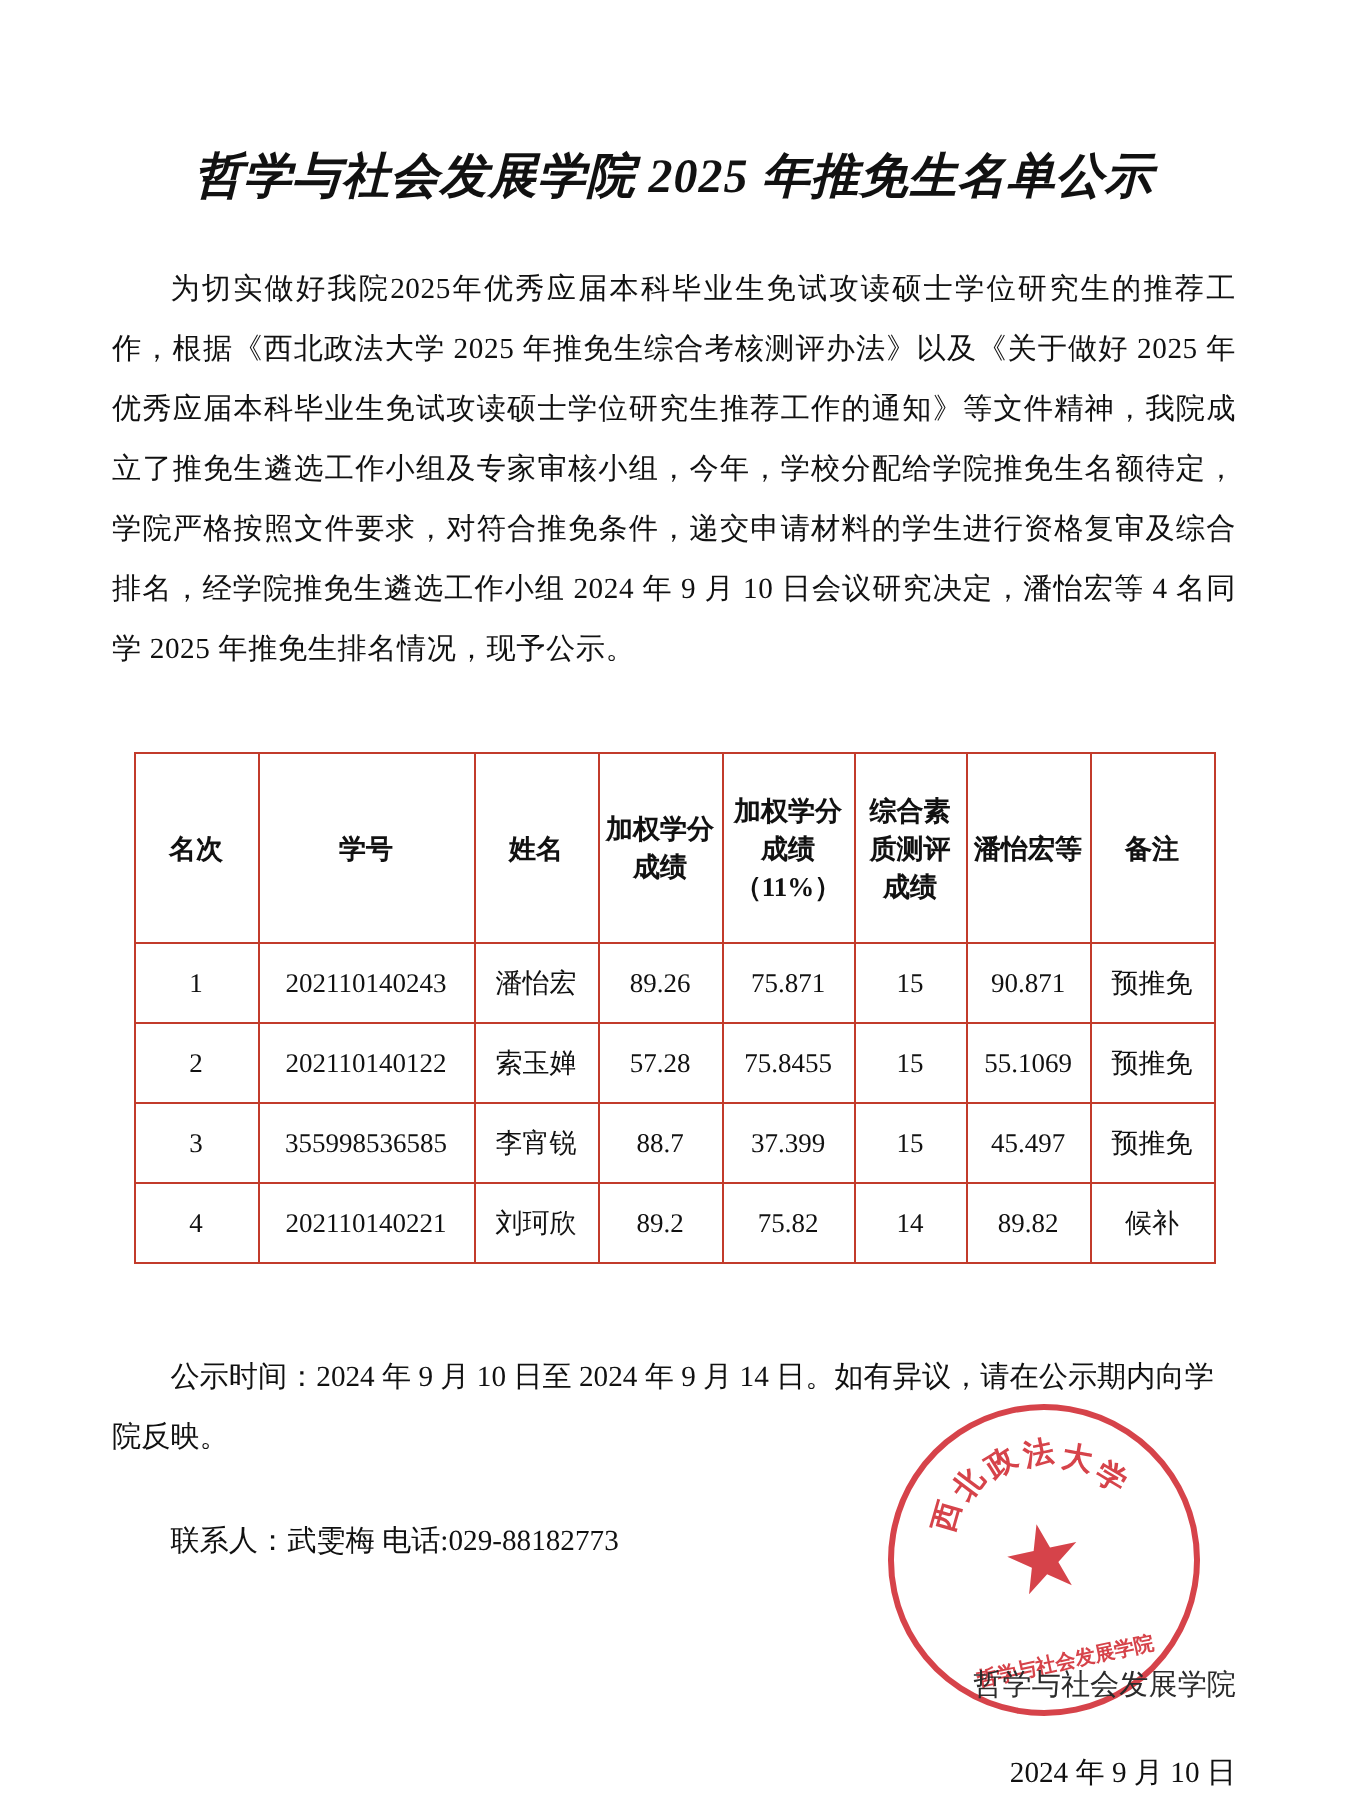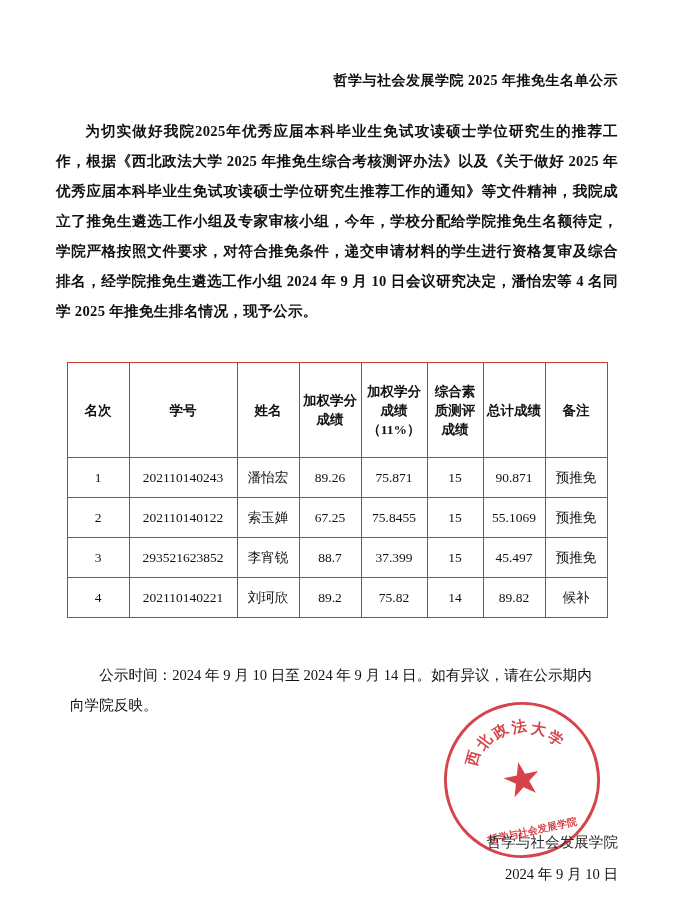--- a/index.html
+++ b/index.html
@@ -15,35 +15,35 @@
     overflow: hidden;
   }
   .page {
     position: relative;
     width: 674px;
     height: 908px;
     box-sizing: border-box;
     padding: 0 56px;
   }
   .doc-title {
-    text-align: right;
-    font-size: 14px;
+    text-align: center;
+    font-size: 24px;
     font-weight: bold;
     letter-spacing: 0.5px;
     margin-top: 72px;
     margin-bottom: 26px;
     font-family: "Liberation Serif", "DejaVu Serif", serif;
+    font-style: italic;
   }
   .body-text {
     font-size: 14.6px;
     line-height: 30px;
     text-align: justify;
     text-justify: inter-ideograph;
     letter-spacing: 0.3px;
-    font-weight: bold;
   }
   .body-text p {
     margin: 0;
     text-indent: 2em;
   }
   .table-wrap {
     margin-top: 36px;
     display: flex;
     justify-content: center;
   }
@@ -79,36 +79,36 @@
   col.c5 { width: 56px; }
   col.c6 { width: 62px; }
   col.c7 { width: 62px; }
 
   .notice {
     margin-top: 42px;
     font-size: 14.6px;
     line-height: 30px;
   }
   .notice p {
-    margin: 14px;
+    margin: 0;
     text-indent: 2em;
   }
   .contact {
     margin-top: 22px;
     font-size: 14.6px;
     line-height: 30px;
   }
   .contact p {
     margin: 0;
     text-indent: 2em;
   }
   .signature {
     position: absolute;
     right: 56px;
-    bottom: 96px;
+    bottom: 84px;
     font-size: 14.6px;
     text-align: right;
   }
   .dept-sign {
     position: absolute;
     right: 56px;
     bottom: 128px;
     font-size: 14.6px;
     text-align: right;
     color: #2b2b2b;
@@ -185,48 +185,48 @@
           <col class="c7">
       </colgroup>
       <thead>
         <tr>
           <th>名次</th>
           <th>学号</th>
           <th>姓名</th>
           <th>加权学分成绩</th>
           <th>加权学分成绩（11%）</th>
           <th>综合素质测评成绩</th>
-          <th>总计成绩</th>
+          <th>潘怡宏等</th>
           <th>备注</th>
         </tr>
       </thead>
       <tbody>
         <tr>
           <td>1</td>
           <td>202110140243</td>
           <td>潘怡宏</td>
           <td>89.26</td>
           <td>75.871</td>
           <td>15</td>
           <td>90.871</td>
           <td>预推免</td>
         </tr>
         <tr>
           <td>2</td>
           <td>202110140122</td>
           <td>索玉婵</td>
-          <td>67.25</td>
+          <td>57.28</td>
           <td>75.8455</td>
           <td>15</td>
           <td>55.1069</td>
           <td>预推免</td>
         </tr>
         <tr>
           <td>3</td>
-          <td>293521623852</td>
+          <td>355998536585</td>
           <td>李宵锐</td>
           <td>88.7</td>
           <td>37.399</td>
           <td>15</td>
           <td>45.497</td>
           <td>预推免</td>
         </tr>
         <tr>
           <td>4</td>
           <td>202110140221</td>
@@ -238,20 +238,23 @@
           <td>候补</td>
         </tr>
       </tbody>
     </table>
   </div>
 
   <div class="notice">
     <p>公示时间：2024 年 9 月 10 日至 2024 年 9 月 14 日。如有异议，请在公示期内向学院反映。</p>
   </div>
 
+  <div class="contact">
+    <p>联系人：武雯梅  电话:029-88182773</p>
+  </div>
 
   <div class="seal">
     <div class="seal-text">
       <span style="transform: rotate(-62deg) translate(0,-62px) rotate(0deg);">西</span>
       <span style="transform: rotate(-41deg) translate(0,-62px) rotate(0deg);">北</span>
       <span style="transform: rotate(-20deg) translate(0,-62px) rotate(0deg);">政</span>
       <span style="transform: rotate(1deg) translate(0,-62px) rotate(0deg);">法</span>
       <span style="transform: rotate(22deg) translate(0,-62px) rotate(0deg);">大</span>
       <span style="transform: rotate(43deg) translate(0,-62px) rotate(0deg);">学</span>
     </div>

